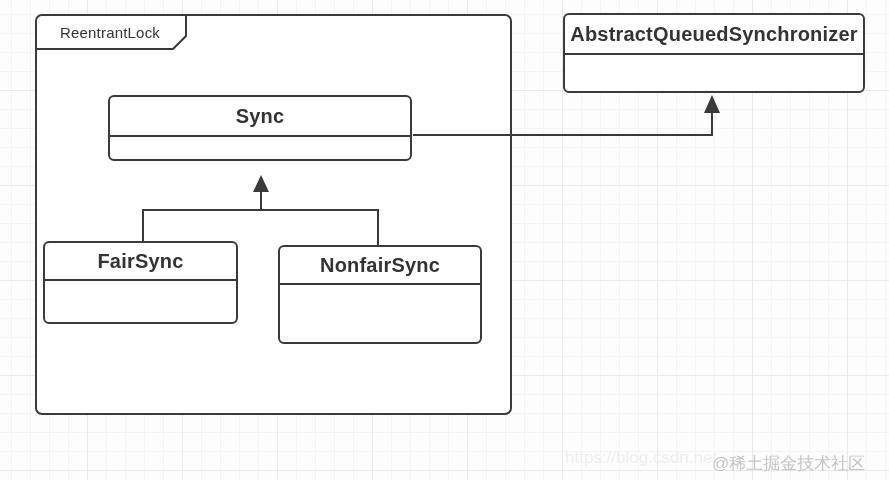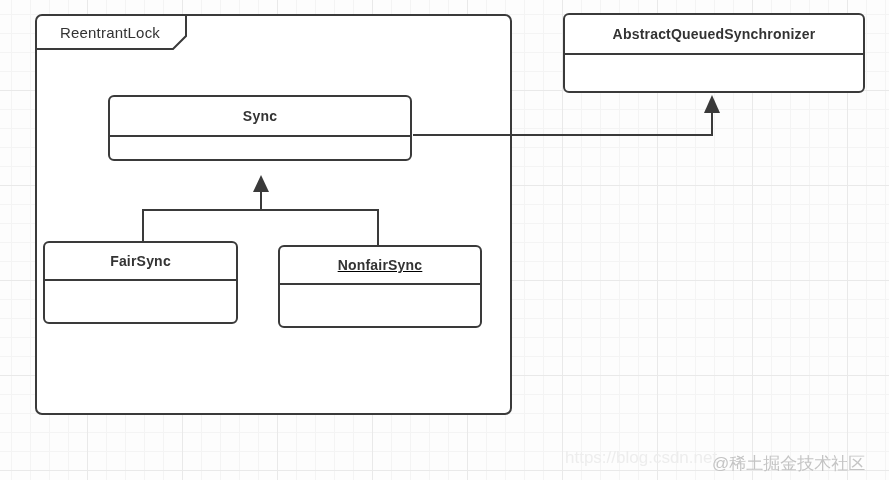--- a/index.html
+++ b/index.html
@@ -50,29 +50,29 @@
     border: 2px solid #3a3a3a;
     border-radius: 6px;
     z-index: 3;
     display: flex;
     flex-direction: column;
   }
   .uml-class .title {
     box-sizing: border-box;
     border-bottom: 2px solid #3a3a3a;
     display: flex; align-items: center; justify-content: center;
-    font-weight: bold; font-size: 14px; color: #333333;
+    font-weight: bold; font-size: 20px; color: #333333;
     letter-spacing: 0.2px;
   }
   .uml-class .members { flex: 1; }
   #class-sync        { left: 108px; top: 95px;  width: 304px; height: 66px; }
   #class-sync .title { height: 40px; }
   #class-fairsync        { left: 43px;  top: 241px; width: 195px; height: 83px; }
   #class-fairsync .title { height: 38px; }
-  #class-nonfairsync        { left: 278px; top: 245px; width: 204px; height: 83px; text-decoration: underline; }
+  #class-nonfairsync        { left: 278px; top: 245px; width: 204px; height: 99px; }
   #class-nonfairsync .title { height: 38px; }
   #class-aqs        { left: 563px; top: 13px;  width: 302px; height: 80px; }
   #class-aqs .title { height: 40px; }
   .watermark-url {
     position: absolute;
     left: 565px; top: 448px;
     font-size: 17px; color: #ededed;
     z-index: 4;
     white-space: nowrap;
     text-align: center;

